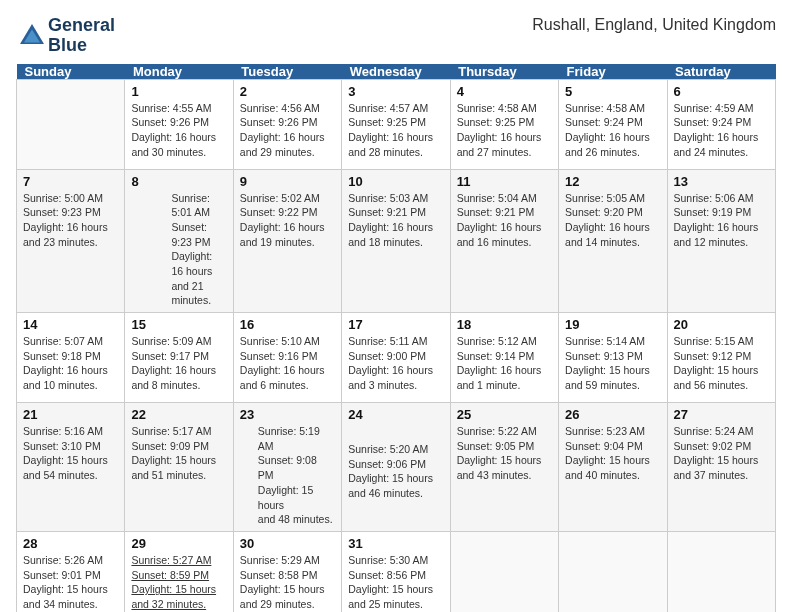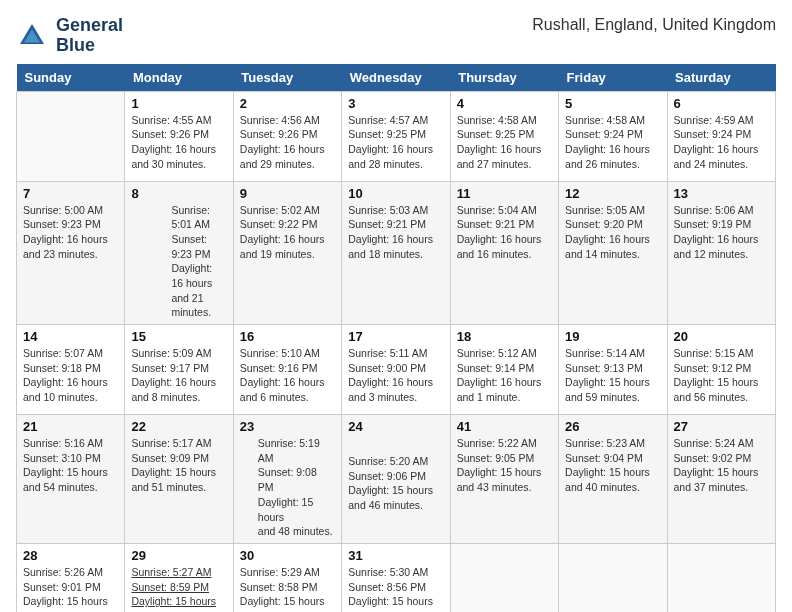--- a/index.html
+++ b/index.html
@@ -12,21 +12,21 @@
     }
     .header-area {
       display: flex;
       justify-content: space-between;
       align-items: flex-start;
       margin-bottom: 8px;
     }
     .logo {
       display: flex;
       align-items: center;
-      gap: 8px;
+      gap: 0;
     }
     .logo-text {
       font-size: 18px;
       font-weight: bold;
       color: #1a3a5c;
       line-height: 1.1;
     }
     .logo-icon {
       width: 32px;
       height: 32px;
@@ -46,21 +46,21 @@
     }
     table {
       width: 100%;
       border-collapse: collapse;
       font-size: 11px;
     }
     thead tr th {
       background-color: #2a6099;
       color: #fff;
       text-align: left;
-      padding: 6px 8px;
+      padding: 0 8px;
       font-size: 13px;
       font-weight: bold;
     }
     tbody tr td {
       border: 1px solid #ccc;
       vertical-align: top;
       padding: 4px 6px;
       min-height: 80px;
       height: 90px;
       width: calc(100% / 7);
@@ -289,21 +289,21 @@
 and 48 minutes.</div>
         </td>
         <td>
           <span class="day-number">24</span>
           <div class="day-info" style="white-space: pre-line; margin-top: 20px;">Sunrise: 5:20 AM
 Sunset: 9:06 PM
 Daylight: 15 hours
 and 46 minutes.</div>
         </td>
         <td>
-          <span class="day-number">41</span>
+          <span class="day-number">25</span>
           <div class="day-info" style="white-space: pre-line;">Sunrise: 5:22 AM
 Sunset: 9:05 PM
 Daylight: 15 hours
 and 43 minutes.</div>
         </td>
         <td>
           <span class="day-number">26</span>
           <div class="day-info" style="white-space: pre-line;">Sunrise: 5:23 AM
 Sunset: 9:04 PM
 Daylight: 15 hours

